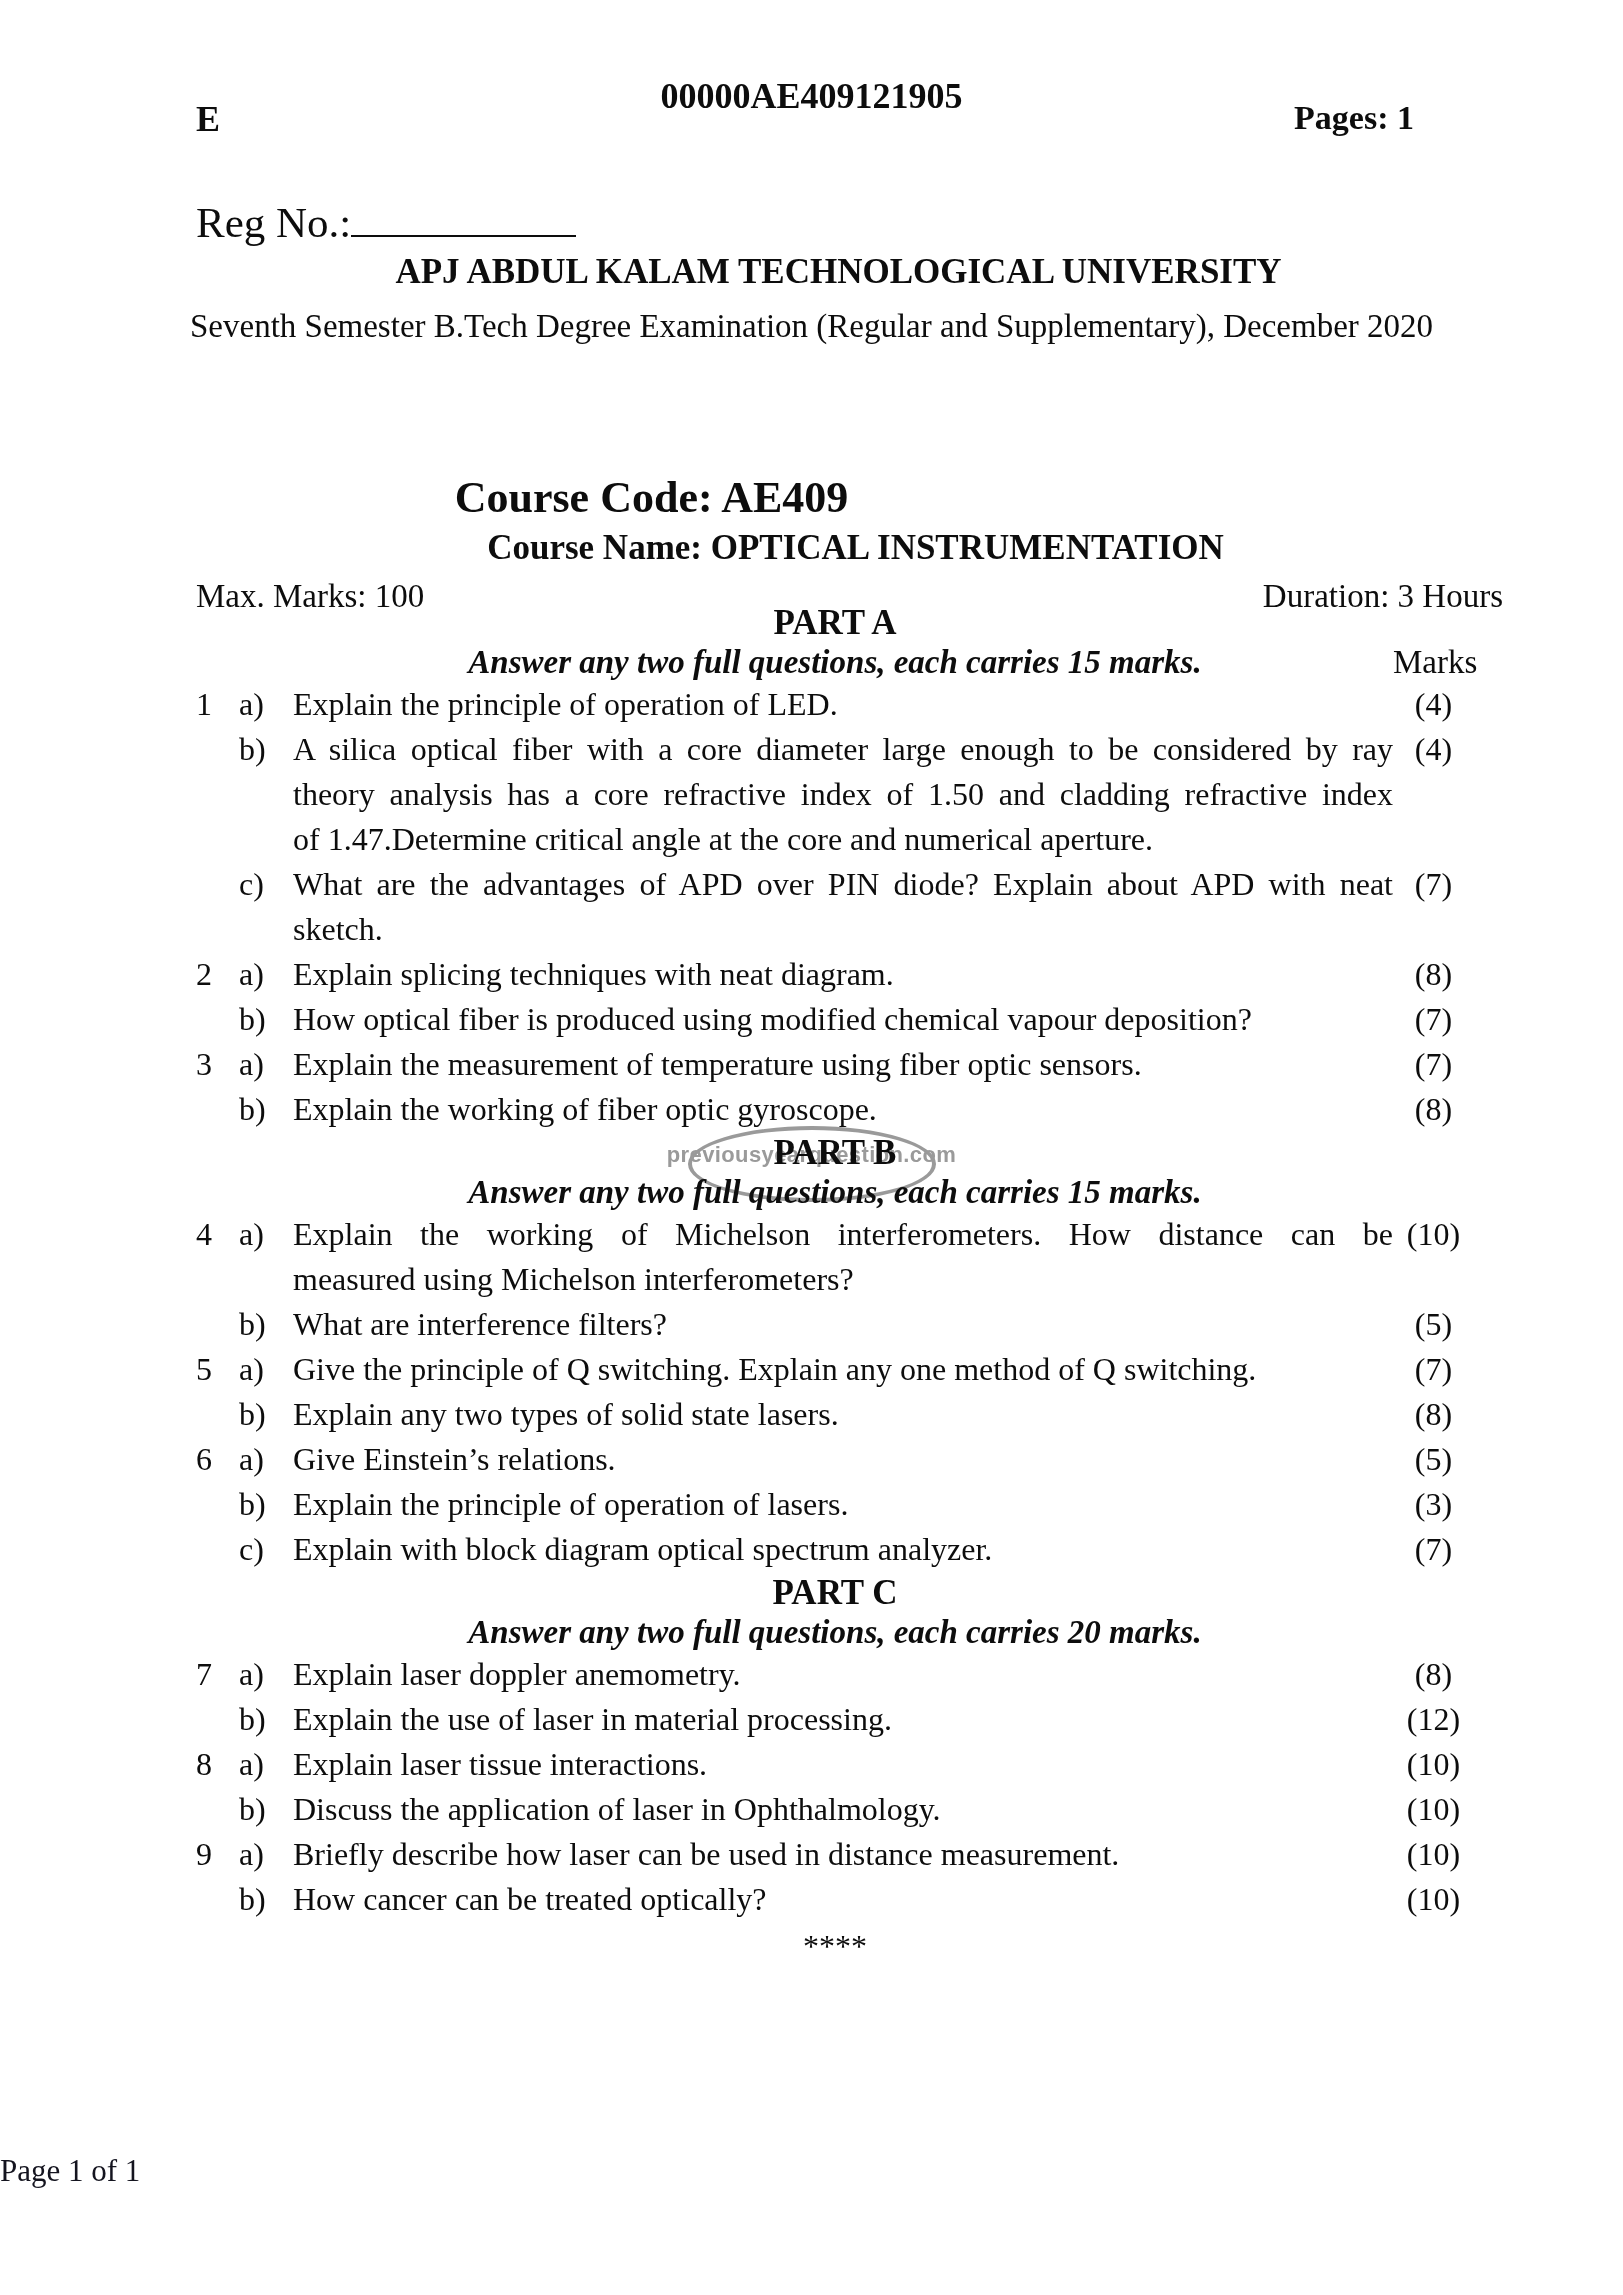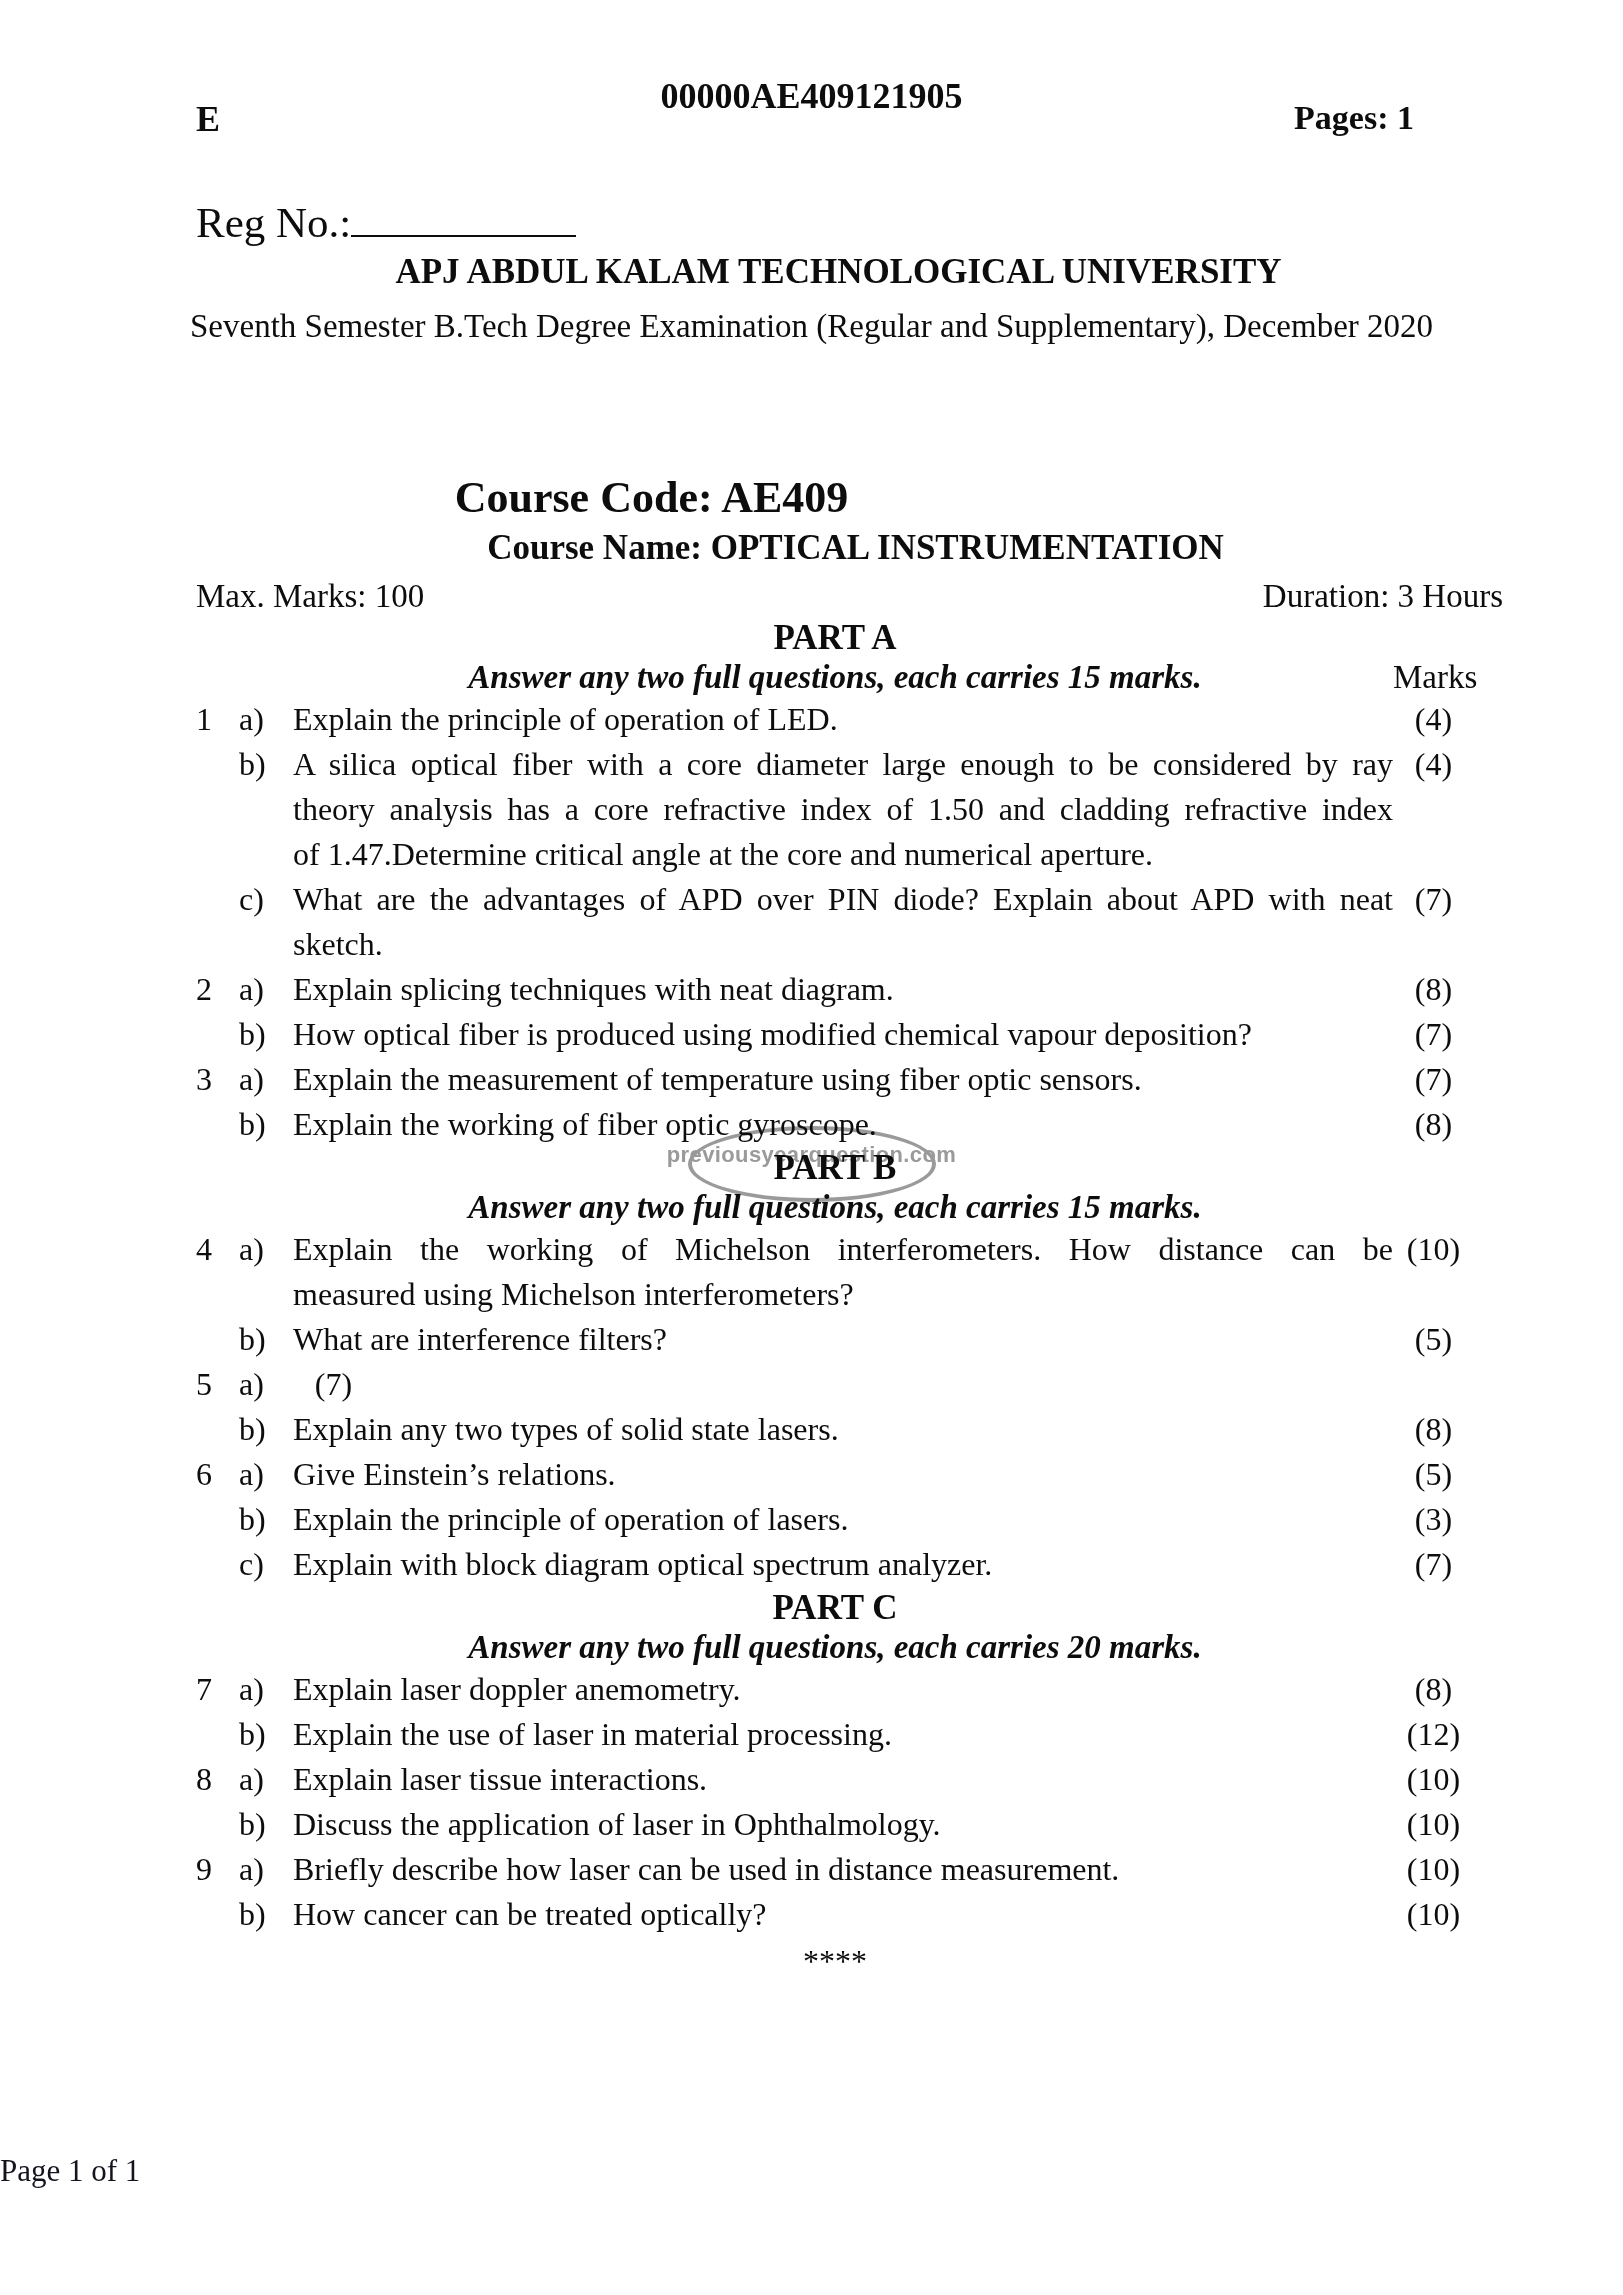--- a/index.html
+++ b/index.html
@@ -21,21 +21,21 @@
   #reg-underline{width:225px;}
   #name-group{position:absolute;left:752px;top:0;}
   #name-underline{width:398px;}
 
   #university{top:253px;left:0;width:1623px;font-size:35px;line-height:37px;margin-left:27px;}
   #examline{top:308px;left:0;width:1623px;font-size:33px;line-height:36px;}
   #course-code{top:479px;left:0;width:1303px;font-size:44px;line-height:37px;}
   #course-name{top:529px;left:0;width:1623px;font-size:35px;line-height:37px;padding-left:44px;}
   #maxdur{top:578px;left:196px;width:1307px;display:flex;justify-content:space-between;font-size:33px;line-height:36px;}
 
-  #qtable{top:617px;left:196px;width:1278px;z-index:1;}
+  #qtable{top:602px;left:196px;width:1278px;z-index:1;}
   .prow{font-size:35px;font-weight:bold;text-align:center;line-height:41px;height:41px;}
   .irow{position:relative;height:39px;}
   .itext{position:absolute;left:0;right:0;text-align:center;font-weight:bold;font-style:italic;font-size:33px;line-height:39px;}
   .imarks{position:absolute;right:0;top:0;width:81px;text-align:center;font-size:33px;line-height:39px;}
   .qrow{display:flex;align-items:flex-start;}
   .qnum{width:43px;font-size:32px;line-height:45px;}
   .qsub{width:54px;font-size:32px;line-height:45px;}
   .qtext{width:1100px;font-size:32px;line-height:45px;hyphens:none;}
   .qmarks{width:81px;text-align:center;font-size:32px;line-height:45px;}
   .qline{min-height:45px;}
@@ -155,20 +155,23 @@
       <div class="qnum"></div>
       <div class="qsub">b)</div>
       <div class="qtext">
         <div class="qline">What are interference filters?</div>
       </div>
       <div class="qmarks">(5)</div>
     </div>
     <div class="qrow">
       <div class="qnum">5</div>
       <div class="qsub">a)</div>
+      <div class="qtext">
+        <div class="qline">Give the principle of Q switching. Explain any one method of Q switching.</div>
+      </div>
       <div class="qmarks">(7)</div>
     </div>
     <div class="qrow">
       <div class="qnum"></div>
       <div class="qsub">b)</div>
       <div class="qtext">
         <div class="qline">Explain any two types of solid state lasers.</div>
       </div>
       <div class="qmarks">(8)</div>
     </div>

